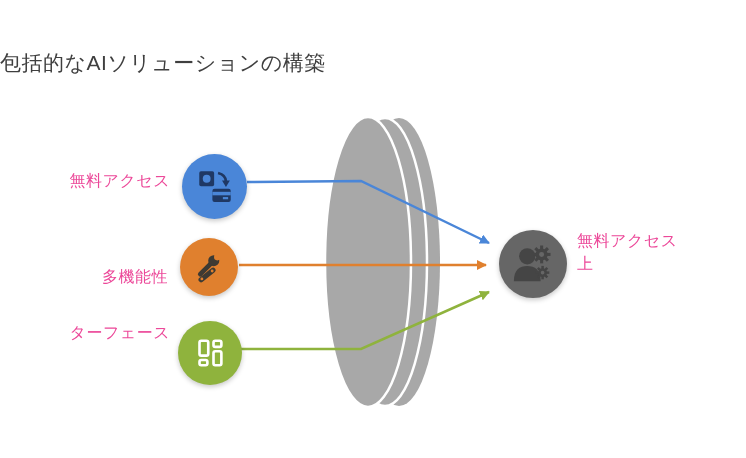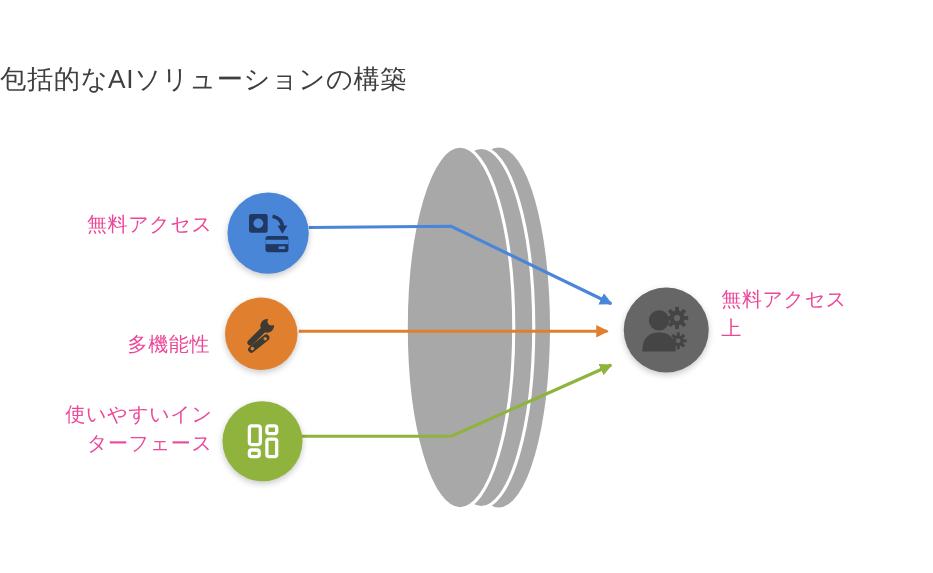--- a/index.html
+++ b/index.html
@@ -79,21 +79,20 @@
         <circle cx="30" cy="16" r="7" fill="#3d3a33" stroke="none"></circle>
         <circle cx="34.5" cy="11.5" r="4.2" fill="#e0802e" stroke="none"></circle>
         <path d="M14 40 L29 28" stroke-width="6.5"></path>
         <circle cx="15" cy="39" r="1.8" fill="#e0802e" stroke="none"></circle>
         <circle cx="28" cy="29" r="1.8" fill="#e0802e" stroke="none"></circle>
       </g>
     </svg>
   </div>
 
   <div class="label right-align" id="l3">
-    <div>使いやすいイン</div>
     <div>ターフェース</div>
   </div>
   <div class="circle" id="c3">
     <svg width="42" height="42" viewBox="0 0 48 48">
       <g fill="none" stroke="#ffffff" stroke-width="3">
         <rect x="12" y="10" width="10" height="17" rx="2"></rect>
         <rect x="28" y="10" width="9" height="7" rx="2"></rect>
         <rect x="12" y="32" width="9" height="6" rx="2"></rect>
         <rect x="28" y="22" width="9" height="16" rx="2"></rect>
       </g>

